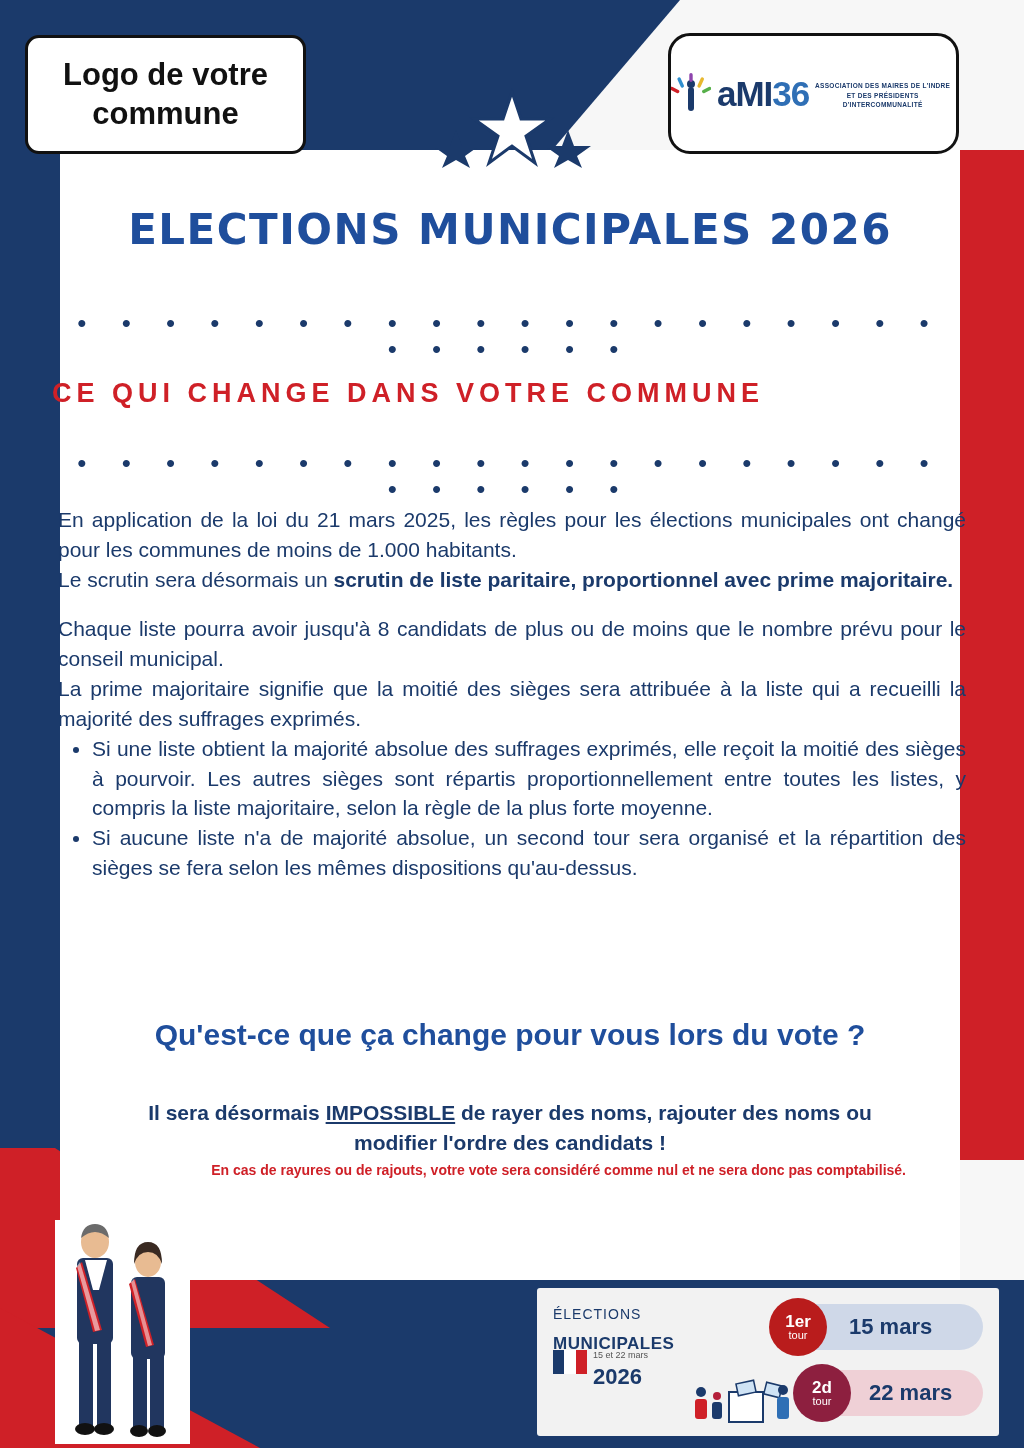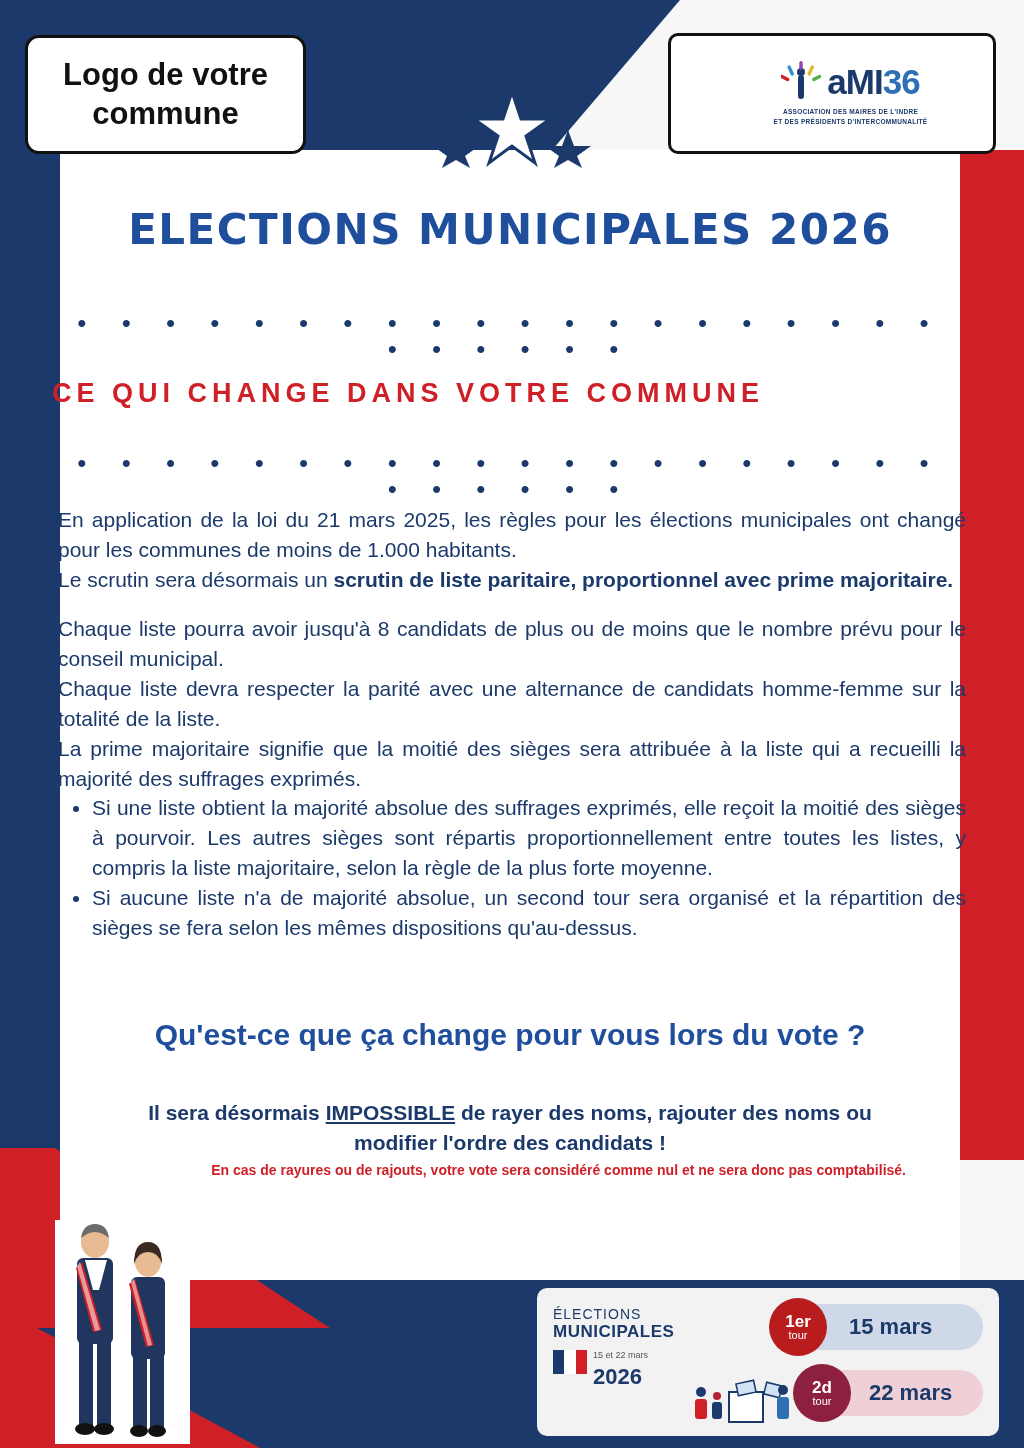--- a/index.html
+++ b/index.html
@@ -41,21 +41,21 @@
     position:absolute;left:60px;top:150px;width:900px;height:1130px;background:#ffffff;
   }
 
   
   .logo-box{
     position:absolute;background:#fff;border:3px solid #111;border-radius:14px;
     display:flex;align-items:center;justify-content:center;text-align:center;
     font-weight:bold;color:#111;
   }
   #logo-commune{left:25px;top:35px;width:275px;height:113px;font-size:31px;line-height:1.25;}
-  #logo-ami{left:668px;top:33px;width:285px;height:115px;border-radius:10px;flex-direction:column;padding-left:37px;}
+  #logo-ami{left:668px;top:33px;width:285px;height:115px;border-radius:22px;flex-direction:row;}
   .ami-row{display:flex;align-items:center;gap:6px;}
   .ami-text{font-size:35px;font-weight:bold;color:#1b3a6b;letter-spacing:-1px;}
   .ami-text .blue{color:#2f6fb5;}
   .ami-sub{font-size:6.5px;color:#1b3a6b;font-weight:bold;letter-spacing:.3px;margin-top:4px;text-align:center;line-height:1.5;}
 
   
   .stars{position:absolute;left:432px;top:88px;width:160px;height:80px;}
 
   
   .title{
@@ -98,25 +98,25 @@
     position:absolute;left:106px;top:1160px;width:800px;text-align:right;
     font-size:14px;font-weight:bold;color:#cf2027;line-height:1.45;
   }
 
   
   .people{position:absolute;left:55px;bottom:4px;width:135px;height:224px;background:#ffffff;}
 
   
   .banner{
     position:absolute;left:537px;bottom:12px;width:462px;height:148px;
-    background:#f2f2f2;border-radius:10px;overflow:hidden;
+    background:#f2f2f2;border-radius:3px;overflow:hidden;
   }
   .banner-left{position:absolute;left:16px;top:18px;width:180px;}
   .banner-el{font-size:14px;color:#1b3a6b;letter-spacing:1px;}
-  .banner-mun{font-size:17px;color:#1b3a6b;font-weight:bold;letter-spacing:.5px;}
+  .banner-mun{font-size:17px;color:#1b3a6b;font-weight:bold;letter-spacing:.5px;margin-top:12px;}
   .banner-flag{position:absolute;left:16px;top:62px;width:34px;height:24px;display:flex;}
   .banner-flag i{display:block;height:100%;flex:1;}
   .banner-dates{position:absolute;left:56px;top:62px;font-size:9px;color:#555;}
   .banner-year{position:absolute;left:56px;top:76px;font-size:22px;color:#1b3a6b;font-weight:bold;}
   .tour-pill{position:absolute;height:46px;border-radius:23px;display:flex;align-items:center;}
   .tour-circle{width:58px;height:58px;border-radius:50%;display:flex;flex-direction:column;
      align-items:center;justify-content:center;color:#fff;font-weight:bold;line-height:1;}
   .tour-num{font-size:17px;}
   .tour-word{font-size:11px;font-weight:normal;}
   .tour-date{font-size:22px;font-weight:bold;}
@@ -170,21 +170,20 @@
 <div class="title">ELECTIONS MUNICIPALES 2026</div>
 <div class="dots" id="dots-top">• • • • • • • • • • • • • • • • • • • • • • • • • •</div>
 <div class="subtitle">CE QUI CHANGE DANS VOTRE COMMUNE</div>
 <div class="dots" id="dots-bottom">• • • • • • • • • • • • • • • • • • • • • • • • • •</div>
 
 <div class="body-text">
   <p>En application de la loi du 21 mars 2025, les règles pour les élections municipales ont changé pour les communes de moins de 1.000 habitants.</p>
   <p><span>Le scrutin sera désormais un </span><b>scrutin de liste paritaire, proportionnel avec prime majoritaire.</b></p>
   <div class="gap"></div>
   <p>Chaque liste pourra avoir jusqu'à 8 candidats de plus ou de moins que le nombre prévu pour le conseil municipal.</p>
-  <p>Chaque liste devra respecter la parité avec une alternance de candidats homme-femme sur la totalité de la liste.</p>
   <p>La prime majoritaire signifie que la moitié des sièges sera attribuée à la liste qui a recueilli la majorité des suffrages exprimés.</p>
   <ul class="bullets">
     <li>Si une liste obtient la majorité absolue des suffrages exprimés, elle reçoit la moitié des sièges à pourvoir. Les autres sièges sont répartis proportionnellement entre toutes les listes, y compris la liste majoritaire, selon la règle de la plus forte moyenne.</li>
     <li>Si aucune liste n'a de majorité absolue, un second tour sera organisé et la répartition des sièges se fera selon les mêmes dispositions qu'au-dessus.</li>
   </ul>
 </div>
 
 <div class="question">Qu'est-ce que ça change pour vous lors du vote ?</div>
 
 <div class="warn">

